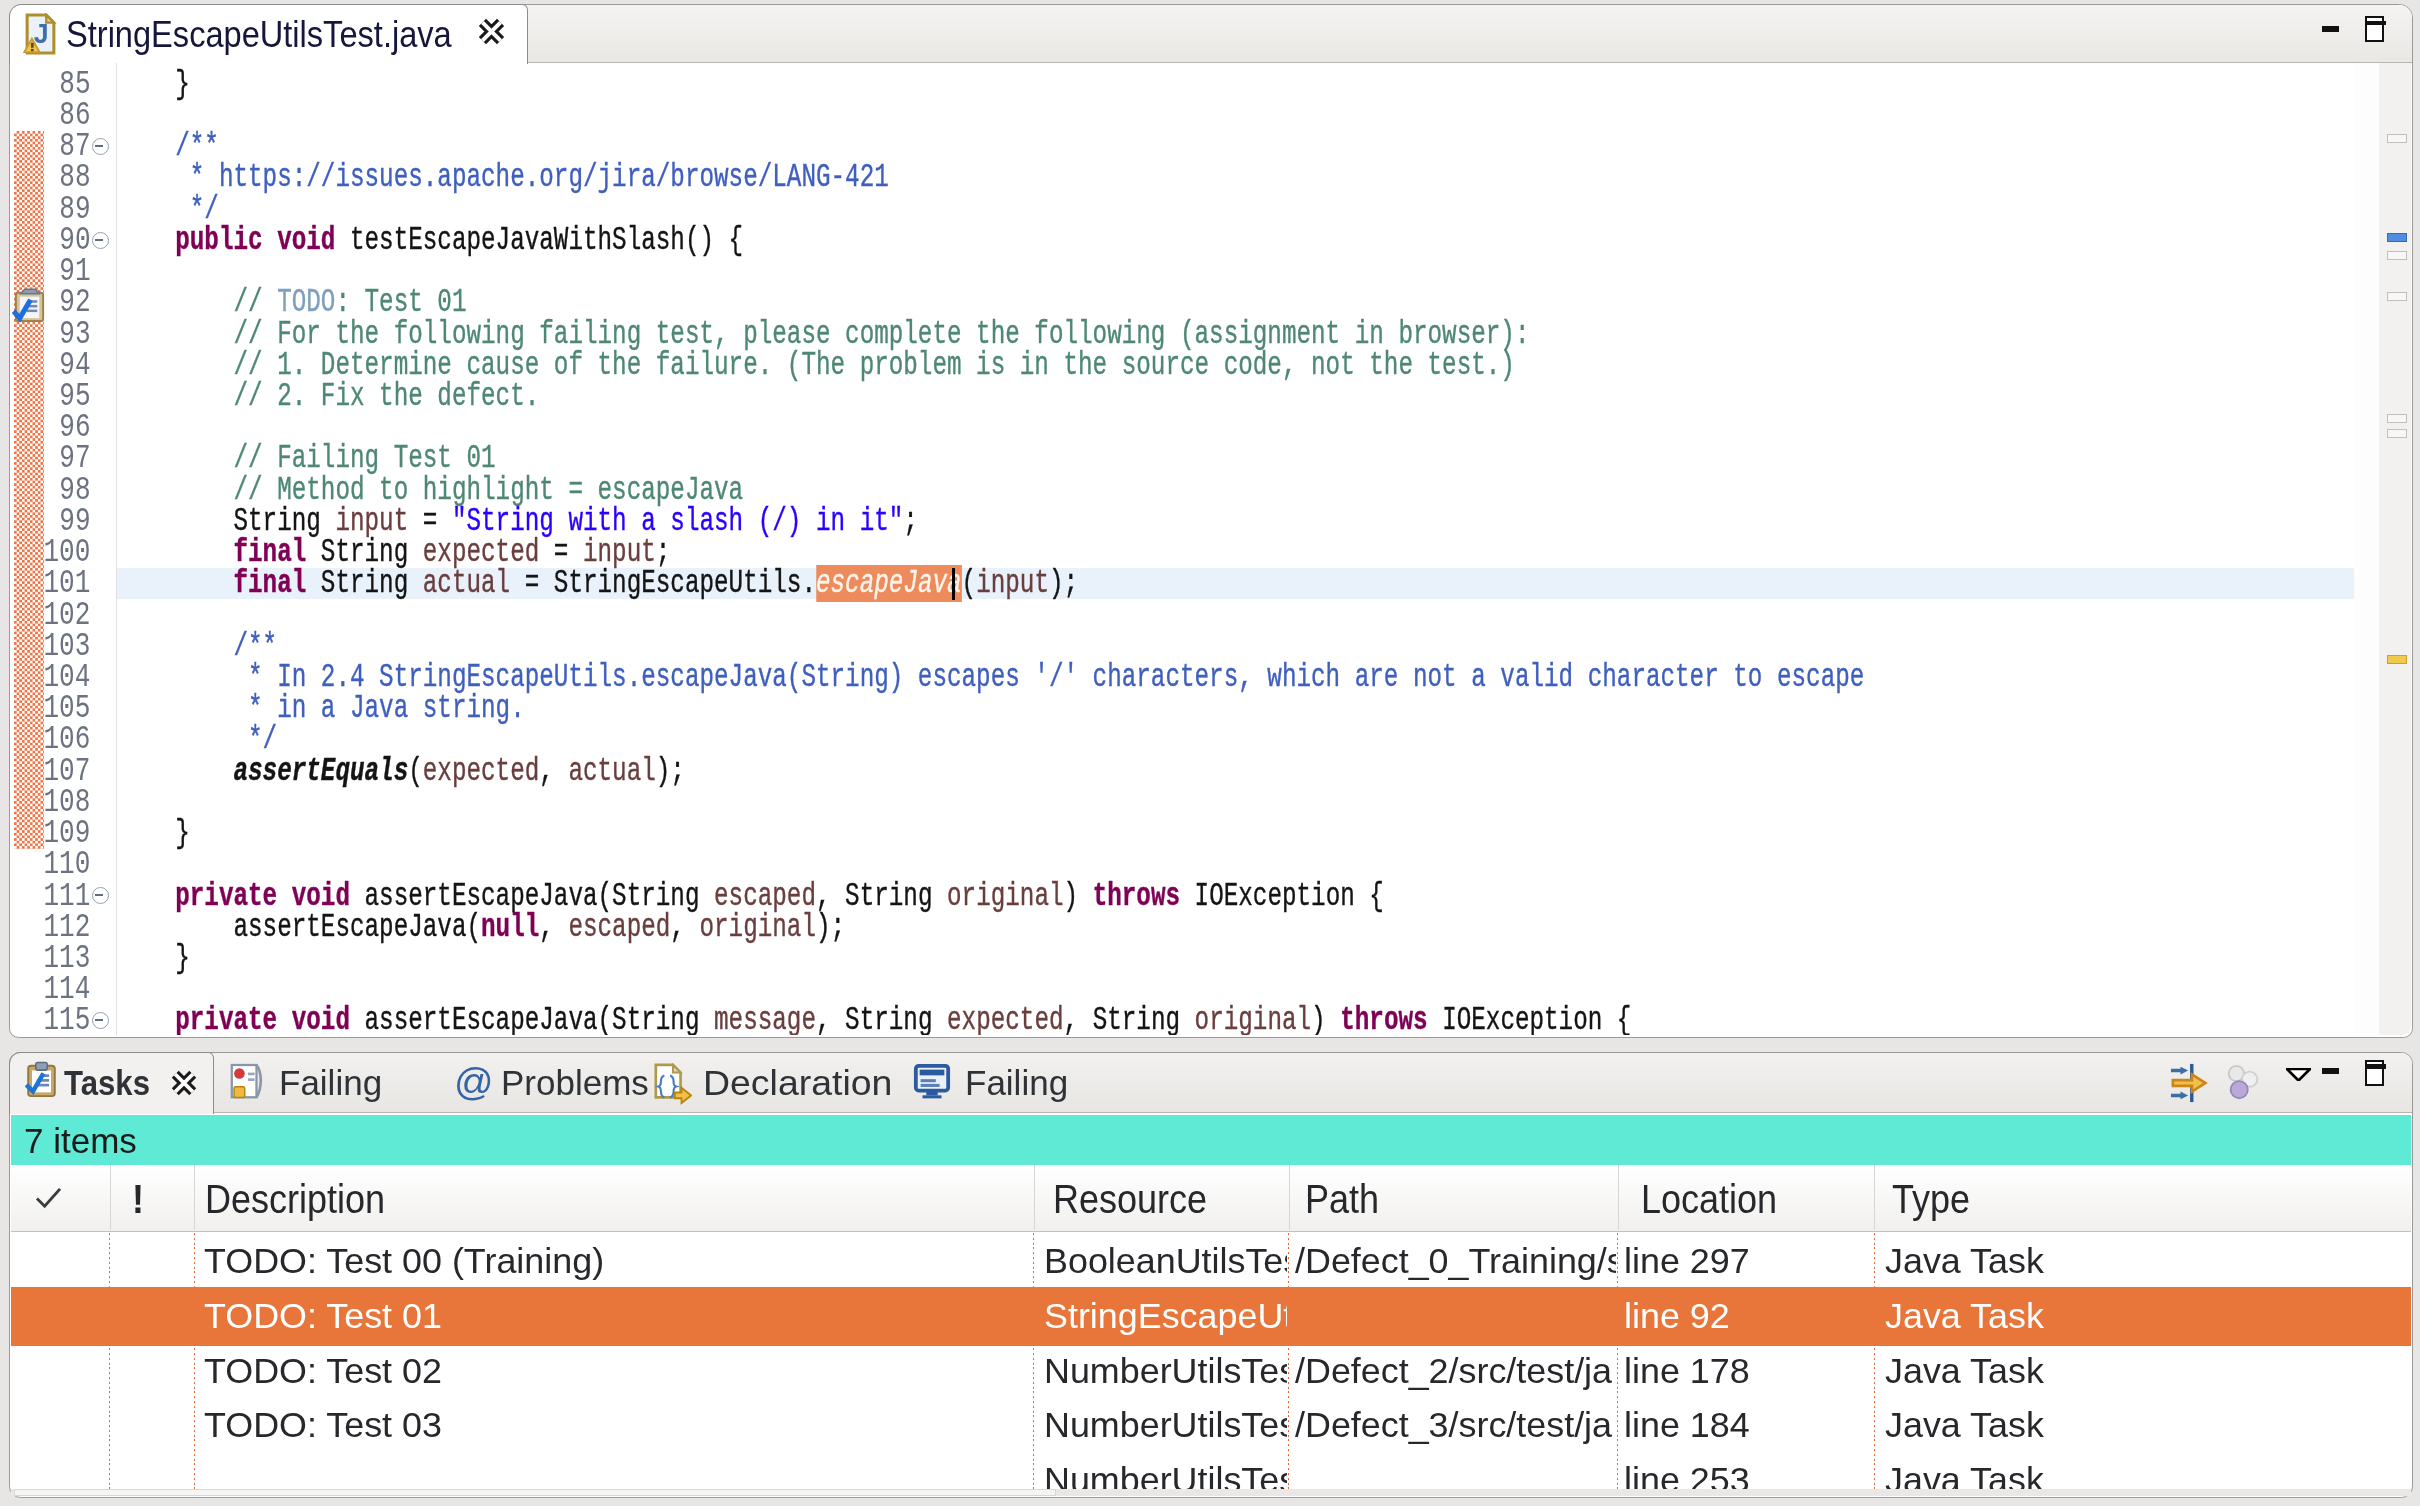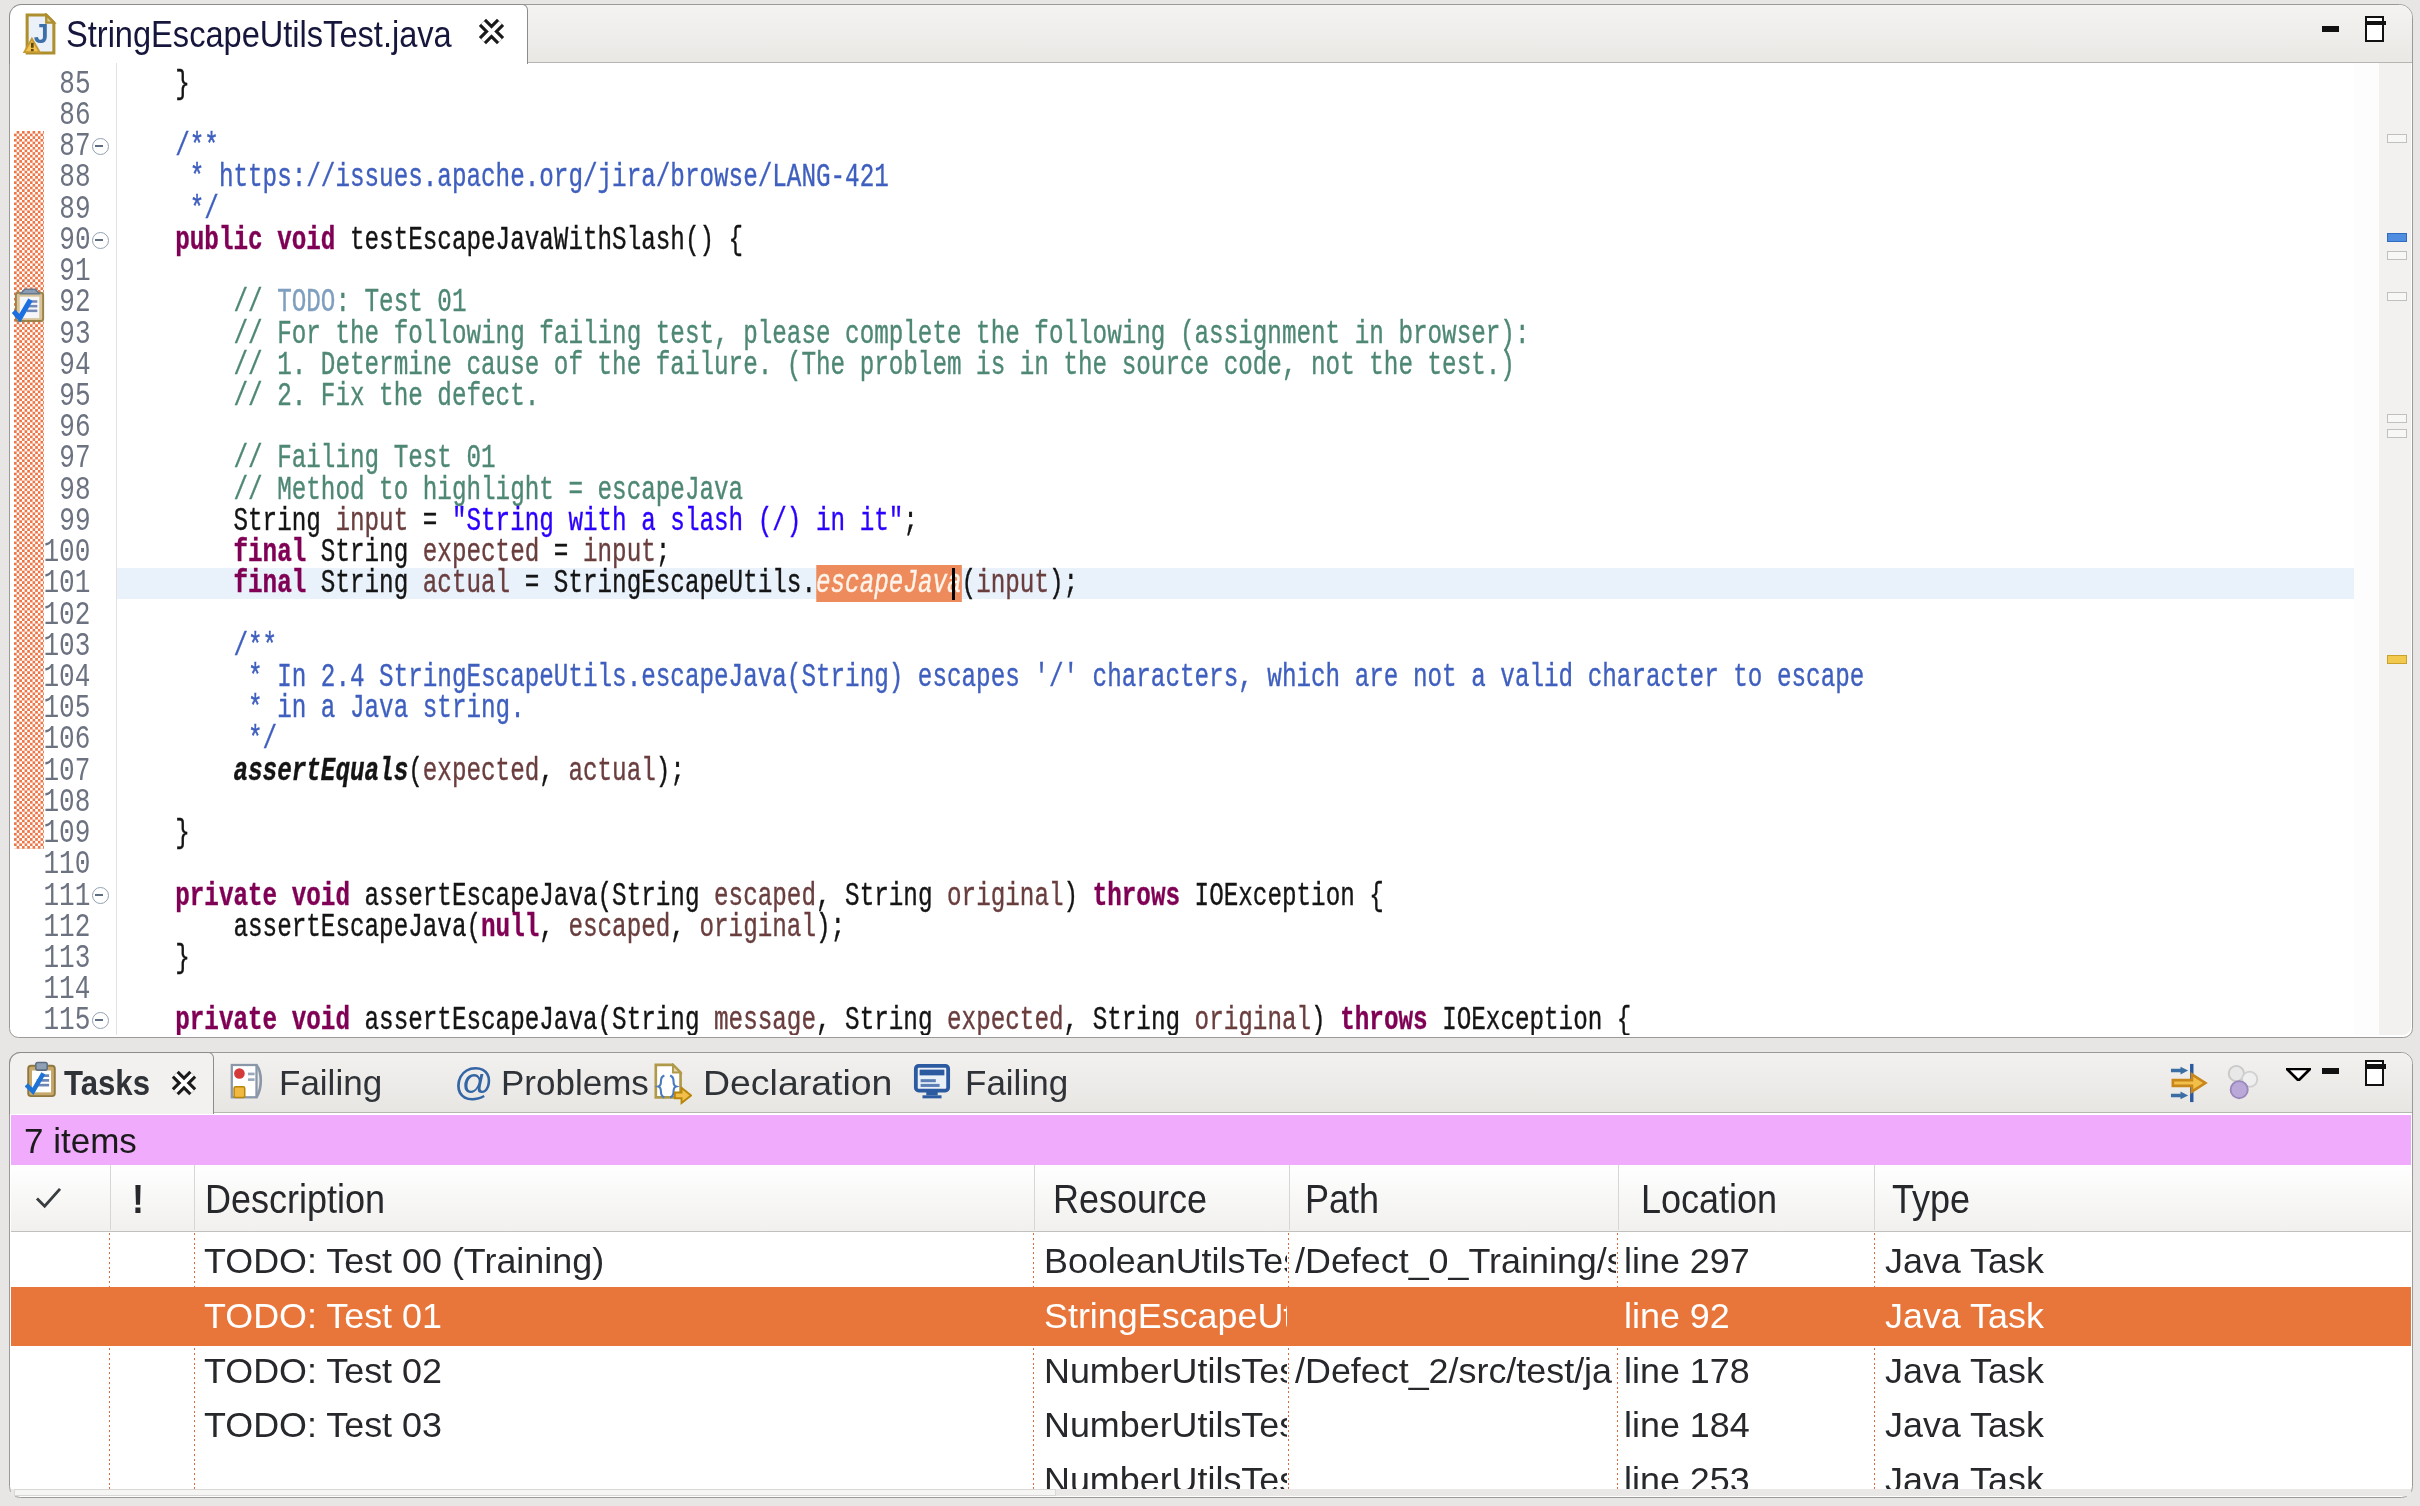--- a/index.html
+++ b/index.html
@@ -54,21 +54,21 @@
 .maxbtn::before { content:""; position:absolute; left:0; top:2.4px; width:19px; height:4.8px; background:#111; }
 
 
 #tkframe { position:absolute; left:8.6px; top:1052px; width:2404px; height:446px;
   border:1.9px solid #9C9A98; border-radius:11.5px; background:#fff; }
 #tktabbar { position:absolute; left:9.6px; top:1053px; width:2402px; height:60px;
   background:linear-gradient(#F2F1EF,#E8E6E3); border-bottom:1.9px solid #B7B5B2; border-radius:11.5px 11.5px 0 0; }
 #tktab { position:absolute; left:8.6px; top:1052px; width:205px; height:62px; background:#F2F1EF;
   border:1.9px solid #8E8C8A; border-bottom:none; border-radius:11.5px 5.8px 0 0; }
 .tklabel { position:absolute; top:1063px; font-size:35px; color:#2F3337; white-space:nowrap; }
-#items7 { position:absolute; left:10.6px; top:1115px; width:2400px; height:62px; background:#f0abfc; }
+#items7 { position:absolute; left:10.6px; top:1115px; width:2400px; height:62px; background:#5eead4; }
 #items7 span { position:absolute; left:13.4px; top:5.8px; font-size:35px; color:#1B1B1B; }
 
 
 #thead { position:absolute; left:10.6px; top:1165px; width:2400px; height:67px;
   background:linear-gradient(#FFFFFF,#F1F0EE); border-bottom:1.9px solid #C2C0BE; }
 .hsep { position:absolute; top:0; width:1.9px; height:65px; background:#D8D6D4; }
 .hlabel { position:absolute; top:11.5px; font-size:40px; color:#26282B; white-space:nowrap; transform:scaleX(0.9); transform-origin:0 0; }
 
 
 #trows { position:absolute; left:10.6px; top:1233px; width:2400px; height:257px; background:#fff; overflow:hidden; }
@@ -292,20 +292,21 @@
 <div class="cell w" style="left:1033px;top:55px;width:243px"><span>StringEscapeUtil</span></div>
 <div class="cell w" style="left:1613px;top:55px;width:248px"><span>line 92</span></div>
 <div class="cell w" style="left:1874px;top:55px;width:288px"><span>Java Task</span></div>
 <div class="cell" style="left:193px;top:110px;width:826px"><span>TODO: Test 02</span></div>
 <div class="cell" style="left:1033px;top:110px;width:243px"><span>NumberUtilsTest</span></div>
 <div class="cell" style="left:1284px;top:110px;width:321px"><span>/Defect_2/src/test/ja</span></div>
 <div class="cell" style="left:1613px;top:110px;width:248px"><span>line 178</span></div>
 <div class="cell" style="left:1874px;top:110px;width:288px"><span>Java Task</span></div>
 <div class="cell" style="left:193px;top:164px;width:826px"><span>TODO: Test 03</span></div>
 <div class="cell" style="left:1033px;top:164px;width:243px"><span>NumberUtilsTest</span></div>
+<div class="cell" style="left:1284px;top:164px;width:321px"><span>/Defect_3/src/test/ja</span></div>
 <div class="cell" style="left:1613px;top:164px;width:248px"><span>line 184</span></div>
 <div class="cell" style="left:1874px;top:164px;width:288px"><span>Java Task</span></div>
 <div class="cell" style="left:1033px;top:219px;width:243px"><span>NumberUtilsTest</span></div>
 <div class="cell" style="left:1613px;top:219px;width:248px"><span>line 253</span></div>
 <div class="cell" style="left:1874px;top:219px;width:288px"><span>Java Task</span></div>
 </div>
 <div class="abs" style="left:10.6px;top:1489px;width:2400px;height:6.7px;background:#E9E8E6"></div>
 <div class="abs" style="left:14.4px;top:1489px;width:1042px;height:6.7px;background:#F5F5F3;border:1px solid #D9D8D6"></div>
 
 

